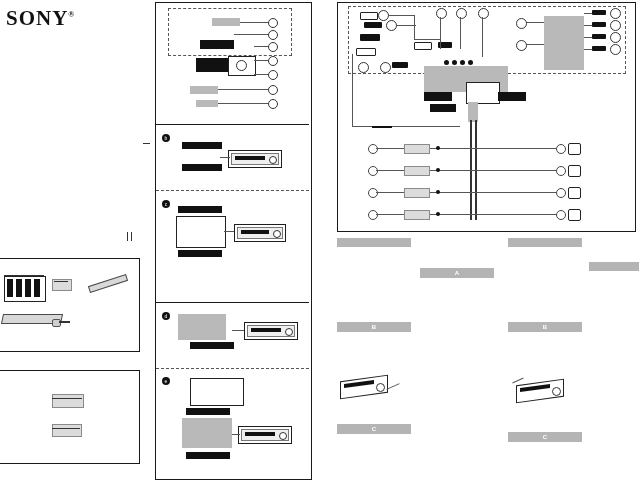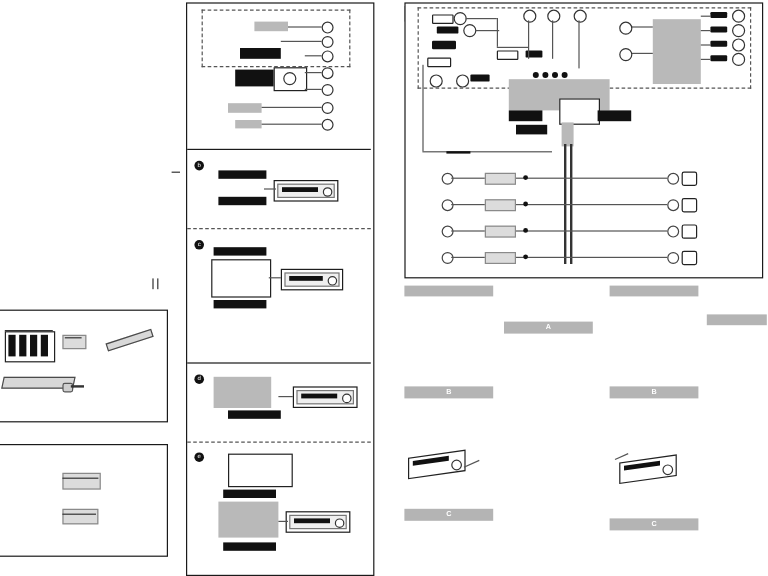--- a/index.html
+++ b/index.html
@@ -66,20 +66,23 @@
 
   
   .screw{position:absolute;background:#cfcfcf;border:1px solid #555;}
   .plate{position:absolute;background:#d8d8d8;border:1px solid #4a4a4a;}
 </style>
 </head>
 <body>
 
 <div id="page">
 
+  <div class="brand">
+    <span>SONY</span><span class="tm">®</span>
+  </div>
 
   <div class="frame" style="left:-8px;top:258px;width:146px;height:92px;"></div>
 
   <div class="abs" style="left:4px;top:272px;width:44px;height:34px;">
     <div class="wbox" style="left:0;top:4px;width:40px;height:24px;"></div>
     <div class="blk" style="left:3px;top:7px;width:6px;height:18px;"></div>
     <div class="blk" style="left:12px;top:7px;width:6px;height:18px;"></div>
     <div class="blk" style="left:21px;top:7px;width:6px;height:18px;"></div>
     <div class="blk" style="left:30px;top:7px;width:6px;height:18px;"></div>
     <div class="line" style="left:0;top:3px;width:40px;height:1px;"></div>

